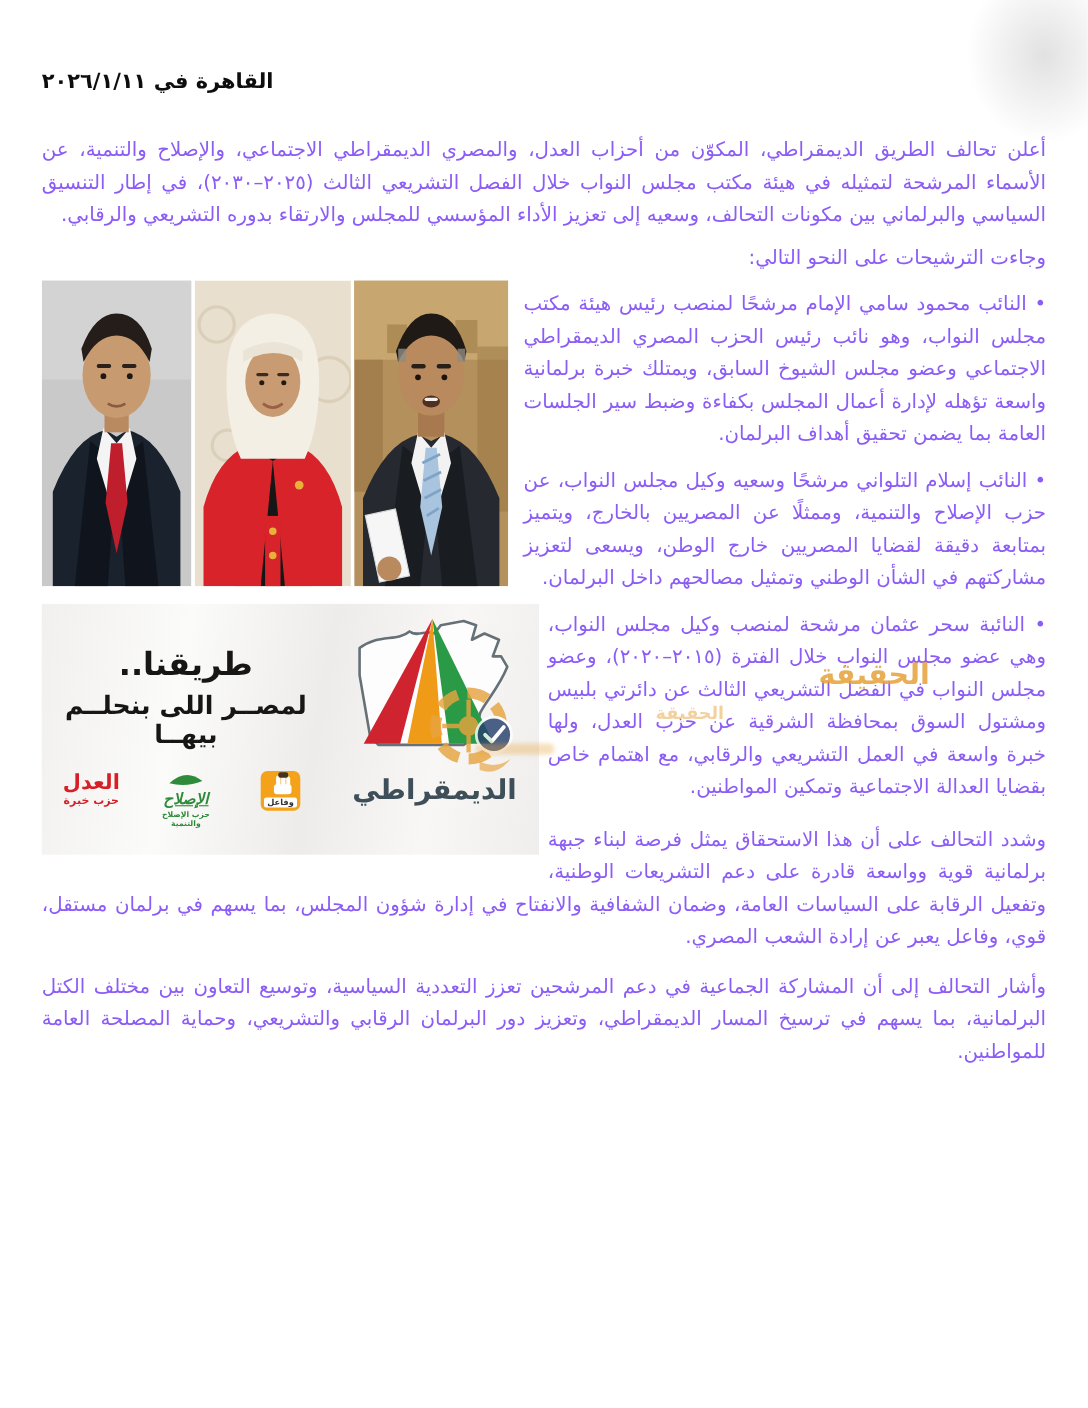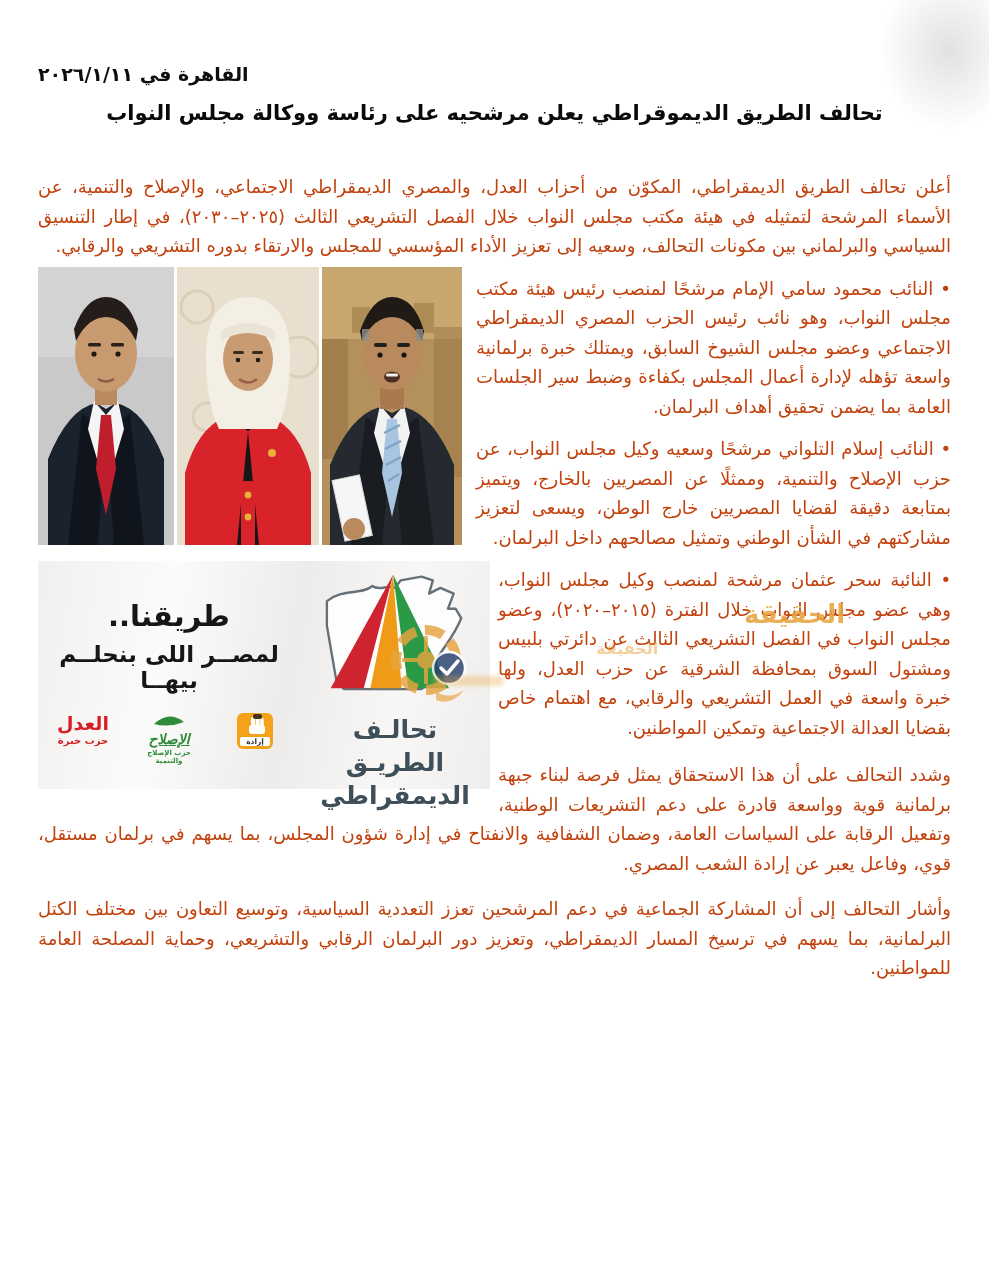--- a/index.html
+++ b/index.html
@@ -10,21 +10,21 @@
   }
   html,body{margin:0;padding:0;background:#ffffff;}
   .page{position:relative;width:989px;height:1092px;background:#fff;overflow:hidden;
         font-family:"DejaVu Sans",sans-serif;}
   .corner-shade{position:absolute;right:-30px;top:-30px;width:140px;height:160px;
         background:radial-gradient(closest-side,rgba(90,90,90,.18),rgba(0,0,0,0));}
   .doc{position:absolute;inset:0;padding:60px 38px 0 38px;direction:rtl;color:var(--ink);}
   .date{text-align:left;font-weight:bold;font-size:19px;color:#0d0d0d;line-height:28px;}
   .headline{text-align:center;font-weight:bold;font-size:21px;line-height:50px;color:#0a0a0a;}
   .headline.first{margin-top:52px;}
-  .body{font-size:18px;line-height:29.5px;text-align:justify;margin:0;color:#c2410c;}
+  .body{font-size:18px;line-height:29.5px;text-align:justify;margin:0;color:#8b5cf6;}
   .intro{margin-top:34px;}
   .lead-line{margin-top:9px;text-align:right;}
   .photos{float:left;width:424px;height:278px;margin:6px 14px 10px 0;direction:ltr;
           display:flex;gap:3px;background:#fff;}
   .photo{display:block;}
   .bullet{margin-top:13px;}
   .logo-block{float:left;clear:left;width:452px;height:228px;margin:6px 8px 6px 0;
           display:flex;align-items:flex-start;direction:rtl;
           background:linear-gradient(100deg,#f1f0ee 0%,#fbfbfa 28%,#edecea 55%,#f8f7f5 78%,#efeeec 100%);}
   .coalition{width:190px;padding-top:8px;text-align:center;}
@@ -54,23 +54,23 @@
 </style>
 </head>
 <body>
 
 <div class="page">
   <div class="corner-shade"></div>
 
   <div class="doc">
     <div class="date">القاهرة في ٢٠٢٦/١/١١</div>
 
-    <div class="headline">تحالف الطريق الديموقراطي يعلن مرشحيه على رئاسة ووكالة مجلس النواب</div>
 
     <p class="body intro">أعلن تحالف الطريق الديمقراطي، المكوّن من أحزاب العدل، والمصري الديمقراطي الاجتماعي، والإصلاح والتنمية، عن الأسماء المرشحة لتمثيله في هيئة مكتب مجلس النواب خلال الفصل التشريعي الثالث (٢٠٢٥–٢٠٣٠)، في إطار التنسيق السياسي والبرلماني بين مكونات التحالف، وسعيه إلى تعزيز الأداء المؤسسي للمجلس والارتقاء بدوره التشريعي والرقابي.</p>
+    <p class="body lead-line">وجاءت الترشيحات على النحو التالي:</p>
 
     <div class="photos">
 
       <svg class="photo" width="136" height="278" viewBox="0 0 136 278">
         <rect width="136" height="278" fill="#c9c9c9"></rect>
         <rect width="136" height="90" fill="#d3d3d3"></rect>
         <path d="M10,278 L10,192 Q30,142 58,136 L68,142 L78,136 Q106,142 126,192 L126,278 Z" fill="#1a222e"></path>
         <path d="M44,146 L68,166 L60,278 L30,278 Z" fill="#10151d"></path>
         <path d="M92,146 L68,166 L76,278 L106,278 Z" fill="#10151d"></path>
         <polygon points="56,134 68,148 80,134 86,162 68,222 50,162" fill="#f4f4f4"></polygon>
@@ -146,21 +146,20 @@
     <p class="body bullet">• النائب إسلام التلواني مرشحًا وسعيه وكيل مجلس النواب، عن حزب الإصلاح والتنمية، وممثلًا عن المصريين بالخارج، ويتميز بمتابعة دقيقة لقضايا المصريين خارج الوطن، ويسعى لتعزيز مشاركتهم في الشأن الوطني وتمثيل مصالحهم داخل البرلمان.</p>
 
     <div class="logo-block">
       <div class="coalition">
         <svg width="172" height="140" viewBox="0 0 180 148">
           <path d="M18,34 C36,20 54,28 66,18 C74,24 82,16 90,20 L96,12 L118,8 L130,12 L126,26 L138,20 L152,26 L146,42 L154,42 L160,52 C152,72 140,84 134,96 L128,120 L118,127 L36,127 L28,118 L18,60 Z" fill="#fdfdfd" stroke="#667077" stroke-width="2.5" stroke-linejoin="round"></path>
           <polygon points="88,6 22,126 57,126" style="fill:var(--coalition_red)"></polygon>
           <polygon points="88,6 64,126 97,126" style="fill:var(--coalition_orange)"></polygon>
           <polygon points="88,6 104,126 147,126" style="fill:var(--coalition_green)"></polygon>
         </svg>
-        <div class="cname">تحالـف الطريـق</div>
         <div class="cname">الديمقراطي</div>
       </div>
       <div class="slogan">
         <div class="slogan1">طريقنا..</div>
         <div class="slogan2">لمصــر اللى بنحلــم بيهــا</div>
         <div class="parties">
           <div class="party">
             <div class="adl-word">العدل</div>
             <div class="adl-sub">حزب خبرة</div>
           </div>
@@ -173,21 +172,21 @@
           </div>
           <div class="party">
             <div class="masry-box">
               <svg width="36" height="26" viewBox="0 0 36 26">
                 <rect x="14" y="4" width="4" height="12" rx="2" fill="#fff"></rect>
                 <rect x="18.6" y="3" width="4" height="13" rx="2" fill="#fff"></rect>
                 <rect x="23.2" y="5" width="3.6" height="11" rx="1.8" fill="#fff"></rect>
                 <rect x="12" y="12" width="16" height="9" rx="3" fill="#fff"></rect>
                 <rect x="16" y="1" width="9" height="5" rx="2" fill="#40341f"></rect>
               </svg>
-              <div class="masry-strip">إرادة</div>
+              <div class="masry-strip">وفاعل</div>
             </div>
           </div>
         </div>
       </div>
     </div>
 
     <p class="body bullet">• النائبة سحر عثمان مرشحة لمنصب وكيل مجلس النواب، وهي عضو مجلس النواب خلال الفترة (٢٠١٥–٢٠٢٠)، وعضو مجلس النواب في الفصل التشريعي الثالث عن دائرتي بلبيس ومشتول السوق بمحافظة الشرقية عن حزب العدل، ولها خبرة واسعة في العمل التشريعي والرقابي، مع اهتمام خاص بقضايا العدالة الاجتماعية وتمكين المواطنين.</p>
     <p class="body" style="margin-top:18px">وشدد التحالف على أن هذا الاستحقاق يمثل فرصة لبناء جبهة برلمانية قوية وواسعة قادرة على دعم التشريعات الوطنية، وتفعيل الرقابة على السياسات العامة، وضمان الشفافية والانفتاح في إدارة شؤون المجلس، بما يسهم في برلمان مستقل، قوي، وفاعل يعبر عن إرادة الشعب المصري.</p>
     <p class="body" style="margin-top:16px">وأشار التحالف إلى أن المشاركة الجماعية في دعم المرشحين تعزز التعددية السياسية، وتوسيع التعاون بين مختلف الكتل البرلمانية، بما يسهم في ترسيخ المسار الديمقراطي، وتعزيز دور البرلمان الرقابي والتشريعي، وحماية المصلحة العامة للمواطنين.</p>
   </div>

